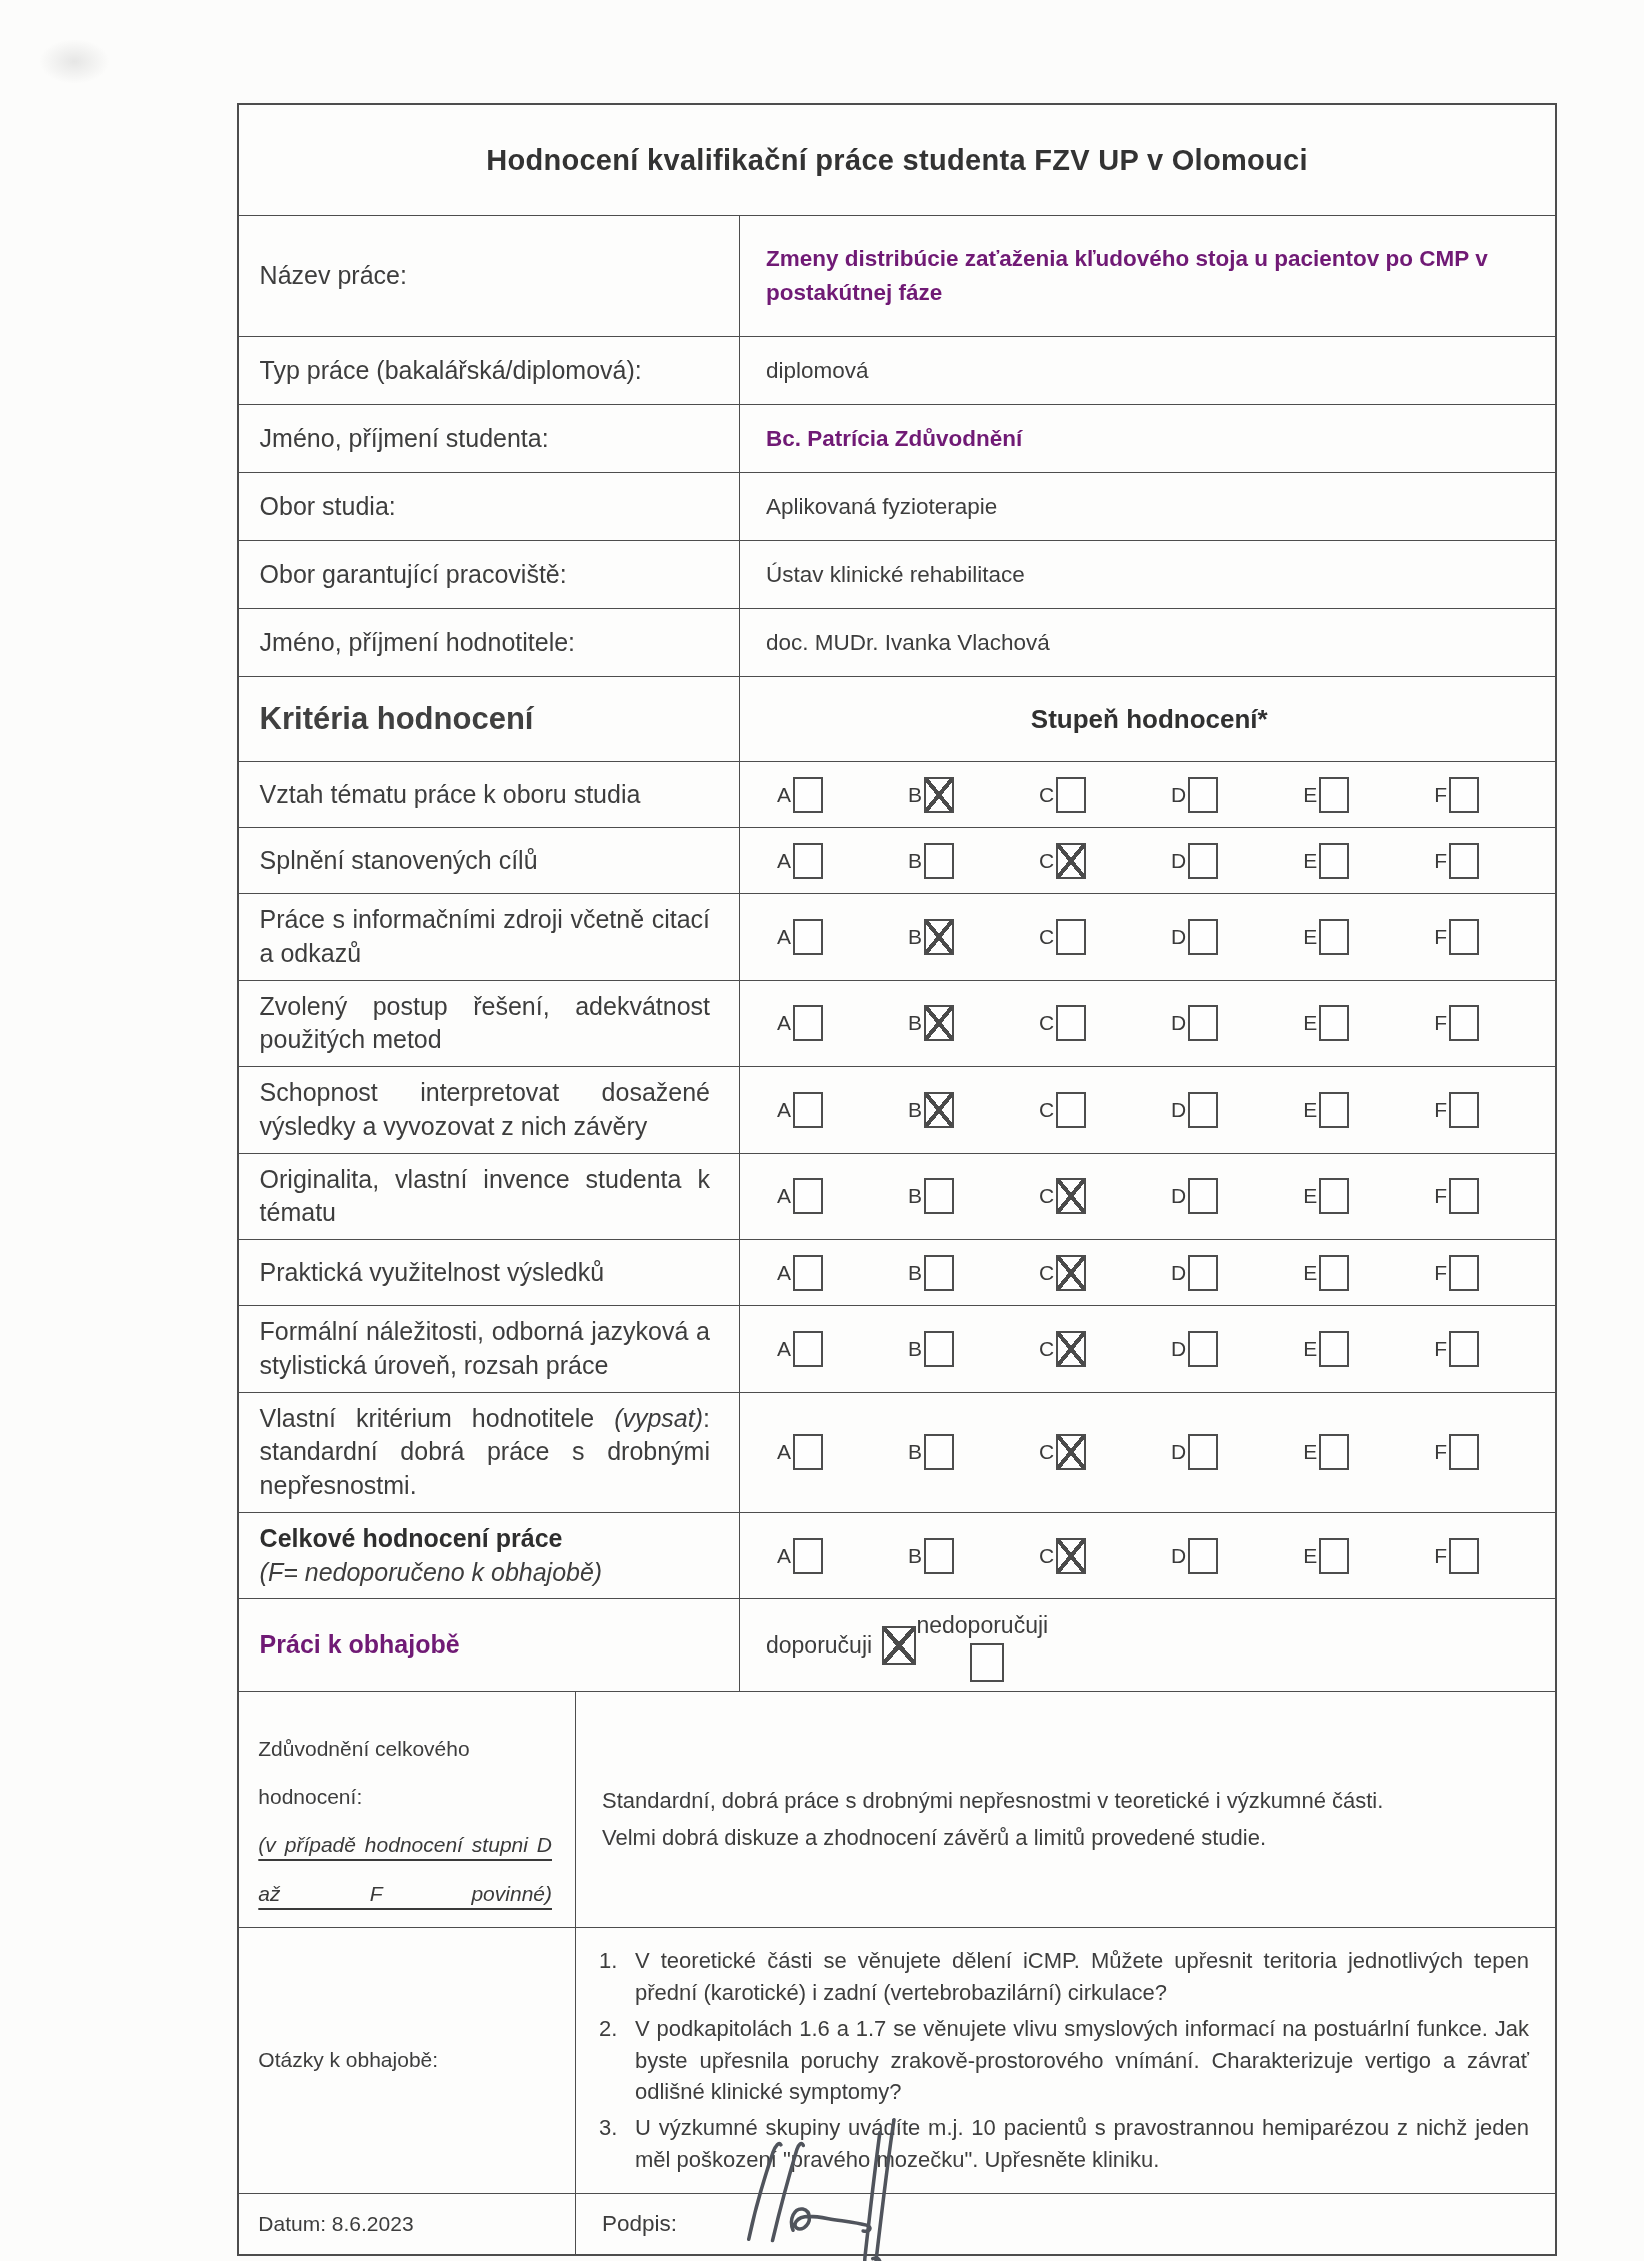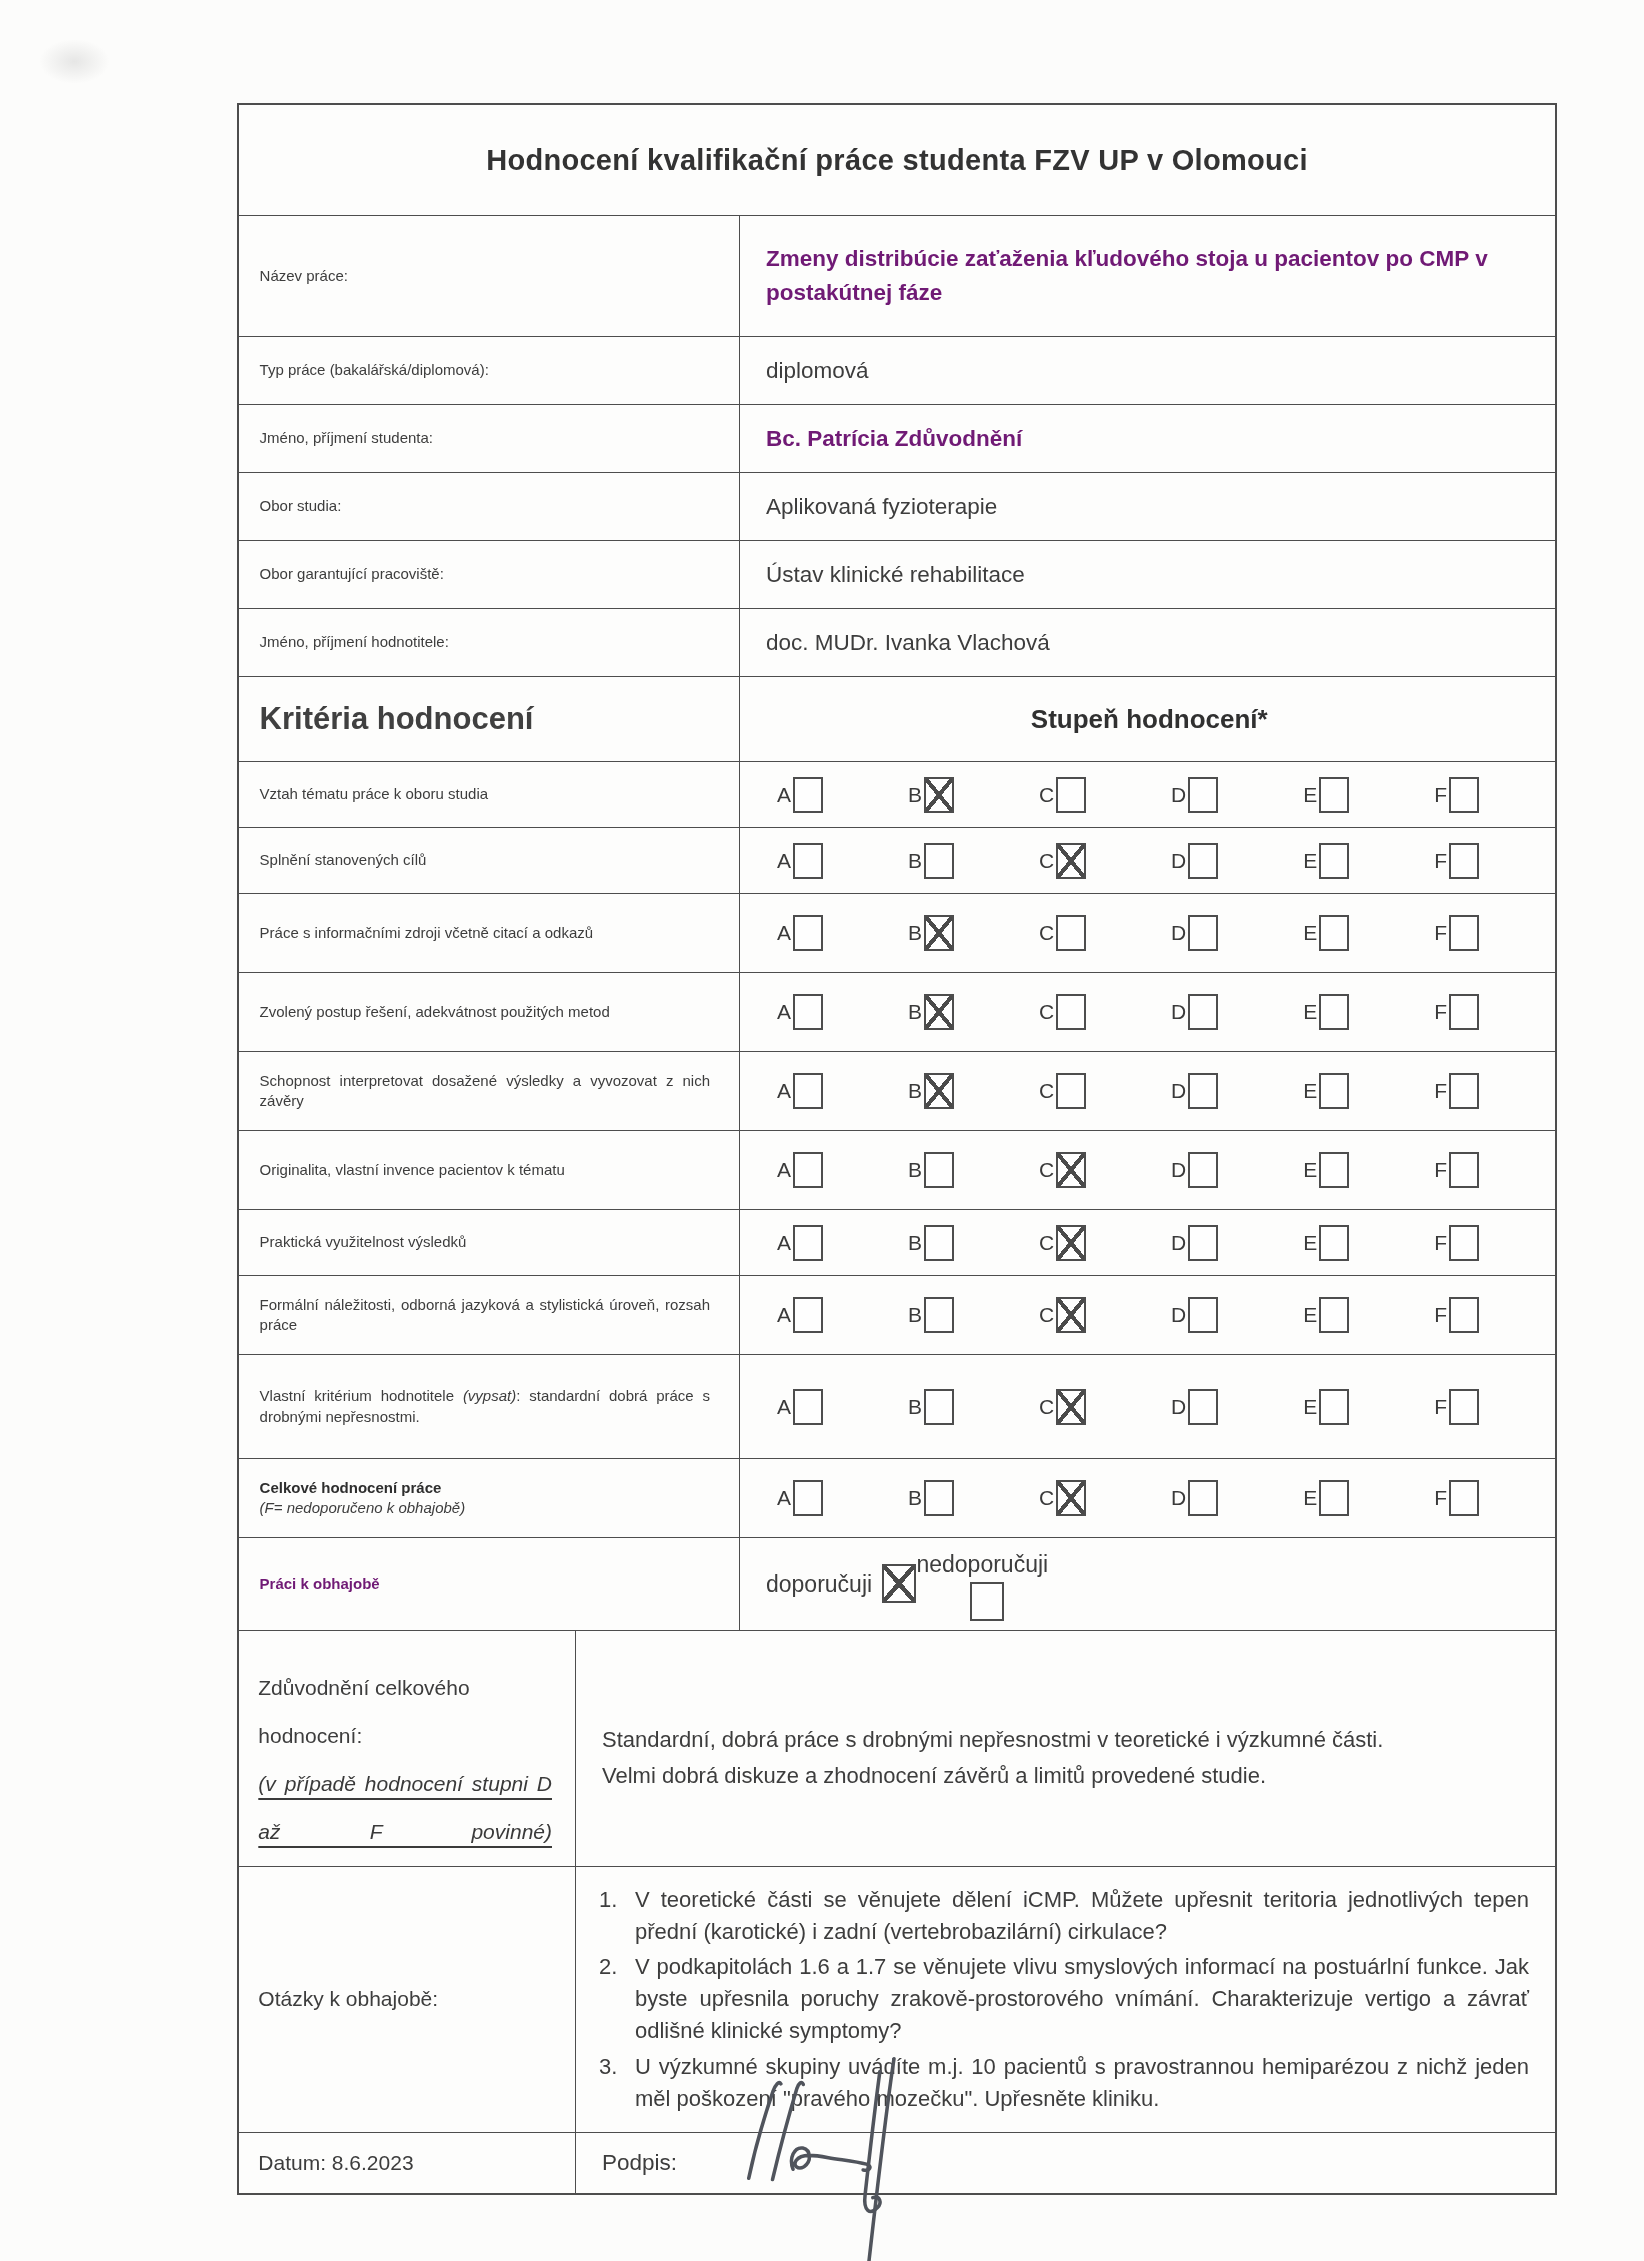--- a/index.html
+++ b/index.html
@@ -14,21 +14,21 @@
   }
   .form {
     position:absolute; left:237px; top:103px; width:1320px;
     border:2.6px solid #4d4d4d; background:#fdfdfc; box-sizing:border-box;
   }
   .row { display:flex; border-top:1.9px solid #4d4d4d; box-sizing:border-box; }
   .row:first-child { border-top:none; }
   .c1 {
     width:501px; border-right:1.9px solid #4d4d4d; box-sizing:border-box;
     display:flex; align-items:center; padding:9px 29px 9px 20.6px;
-    font-size:15px; line-height:1.35;
+    font-size:25px; line-height:1.35;
   }
   .c1n {
     width:337px; border-right:1.9px solid #4d4d4d; box-sizing:border-box;
     padding:9px 23px 9px 19.3px; font-size:21px;
   }
   .c2 {
     flex:1; display:flex; align-items:center;
     padding:9px 22.5px 9px 26px; box-sizing:border-box;
     font-size:22.5px; line-height:1.5;
   }
@@ -276,21 +276,21 @@
             <span class="cb"></span>
           </span>
         <span class="grade">
             <span class="gl">F</span>
             <span class="cb"></span>
           </span>
       </div>
     </div>
 
     <div class="row h-c2">
-      <div class="c1 crit-label">Originalita, vlastní invence pacientov k tématu</div>
+      <div class="c1 crit-label">Originalita, vlastní invence studenta k tématu</div>
       <div class="gradecell">
         <span class="grade">
             <span class="gl">A</span>
             <span class="cb"></span>
           </span>
         <span class="grade">
             <span class="gl">B</span>
             <span class="cb"></span>
           </span>
         <span class="grade">

